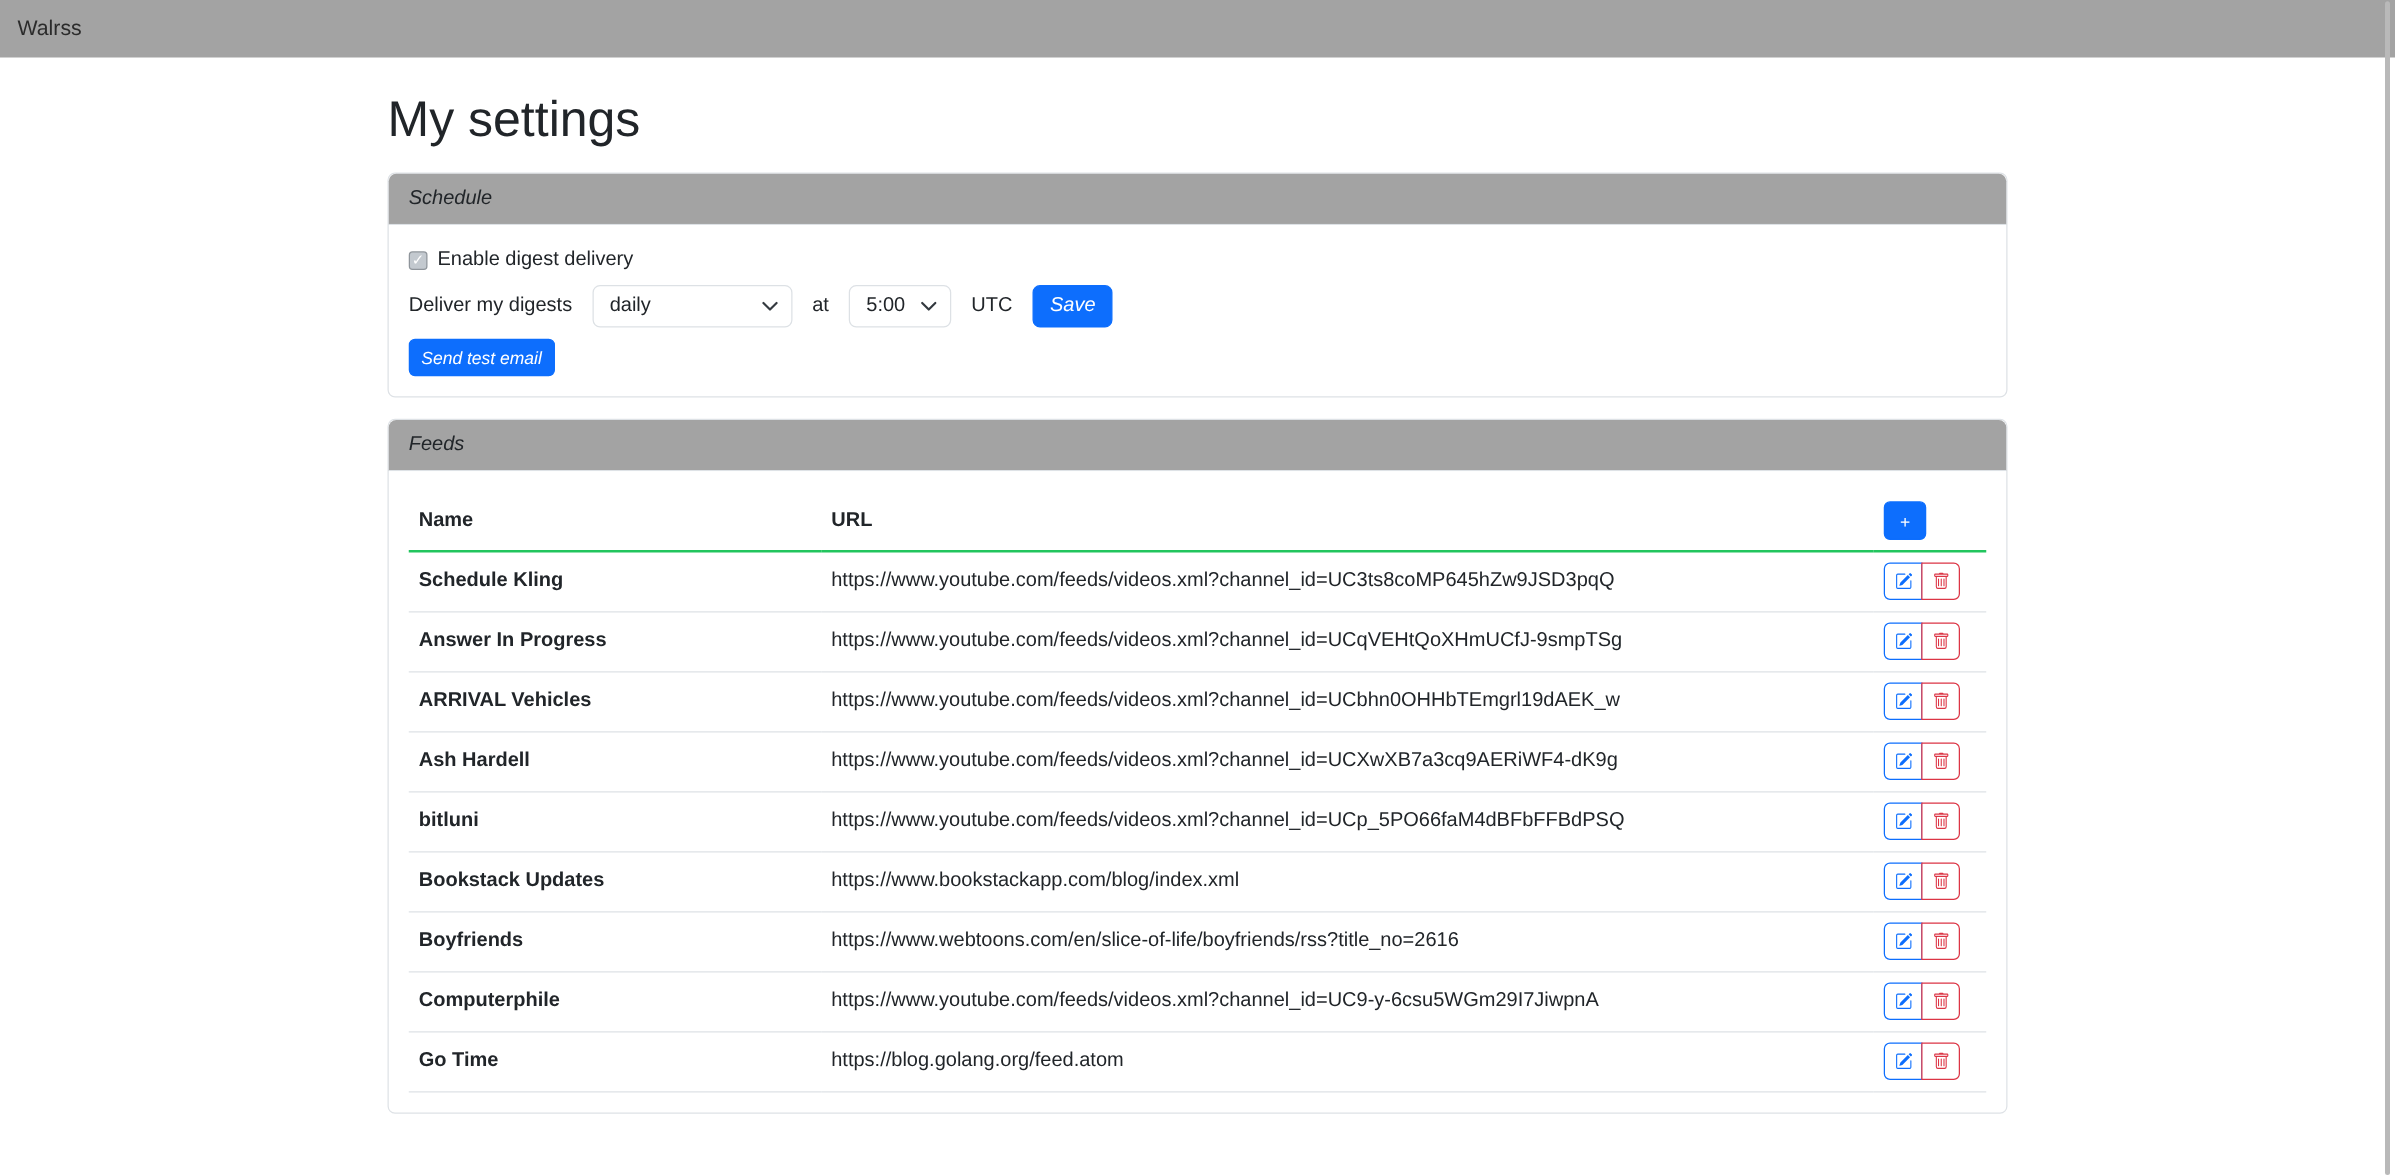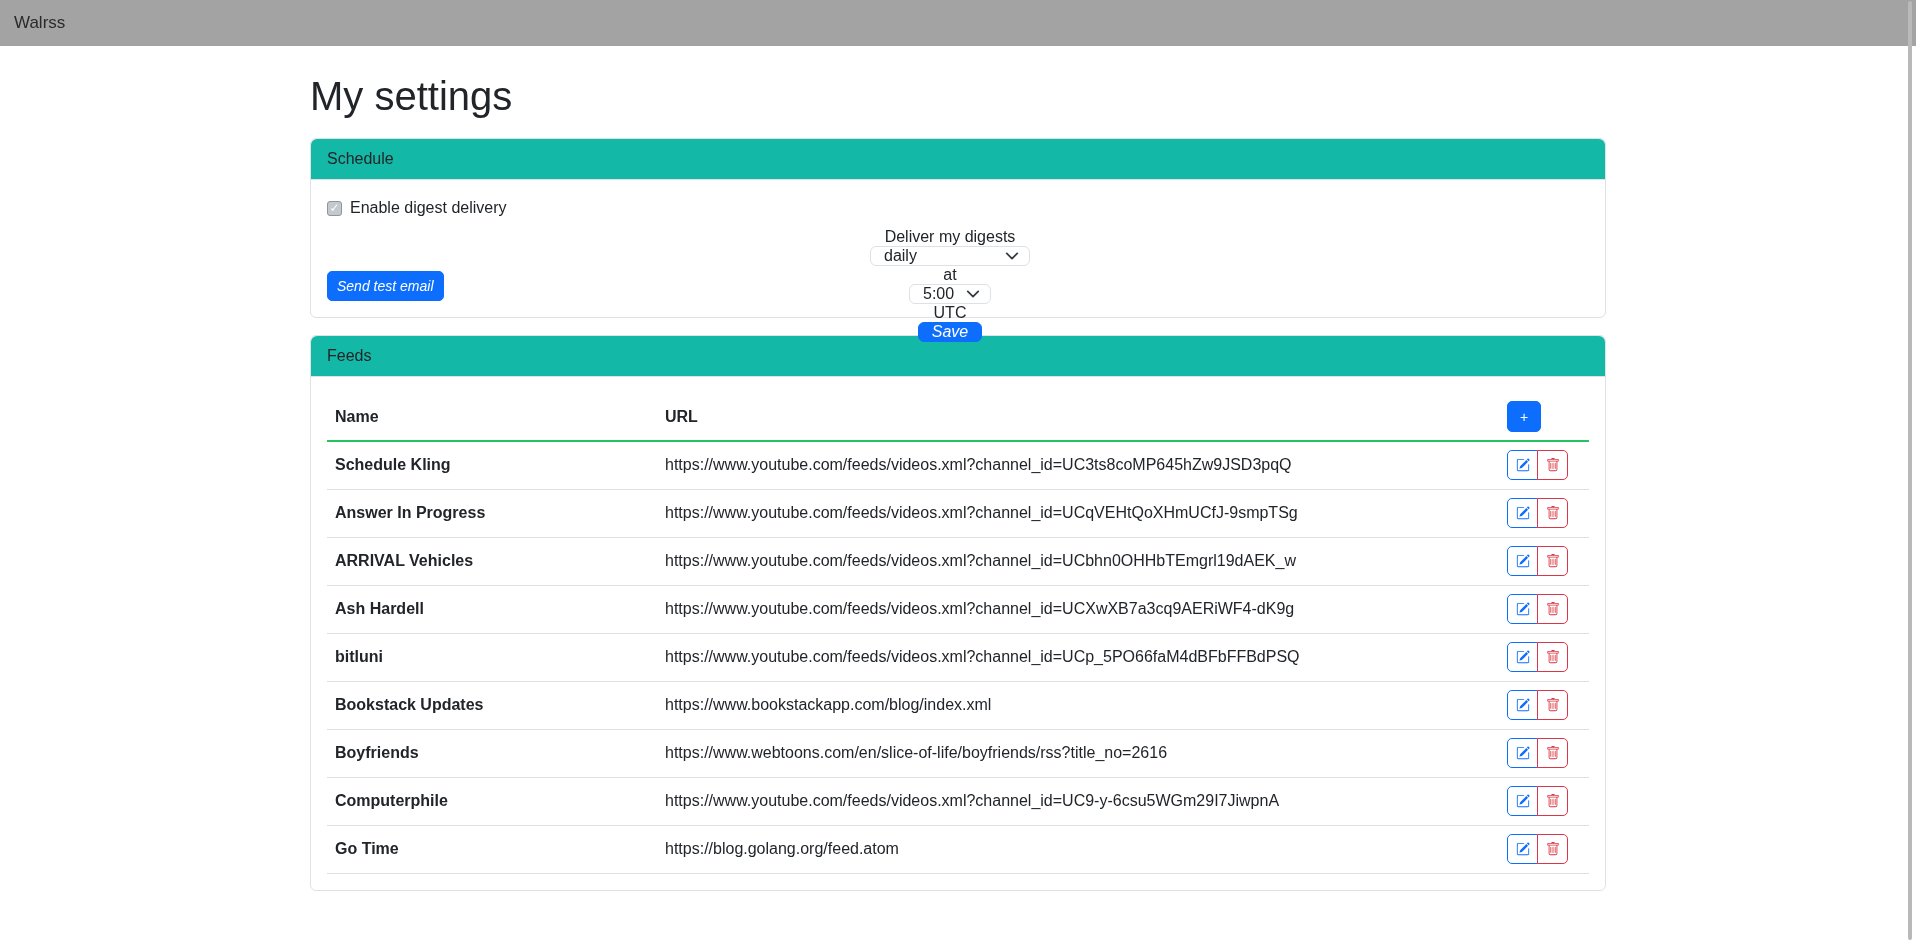--- a/index.html
+++ b/index.html
@@ -41,24 +41,25 @@
   
   .card {
     border: 1px solid #dee2e6;
     border-radius: 6px;
     background: #fff;
     margin-bottom: 17px;
   }
   .card-header {
     padding: 8px 16px;
     line-height: 24px;
-    background: #14b8a6;
+    background: #a3a3a3;
     border-bottom: 1px solid #dee2e6;
     border-radius: 6px 6px 0 0;
     color: #212529;
+    font-style: italic;
   }
   .card-body { padding: 16px; }
 
   
   .form-check {
     display: flex;
     align-items: center;
     gap: 8px;
     height: 24px;
     margin-bottom: 8px;
@@ -74,21 +75,20 @@
     color: #ffffff;
     font-size: 12px;
     line-height: 12px;
     cursor: pointer;
   }
   .controls-row {
     display: flex;
     align-items: center;
     height: 34px;
     margin-bottom: 9px;
-    flex-direction: column;
   }
   .controls-row > * { margin-right: 16px; }
   .select {
     position: relative;
     height: 34px;
     border: 1px solid #dde1e5;
     border-radius: 6px;
     background: #fff;
     display: inline-flex;
     align-items: center;

